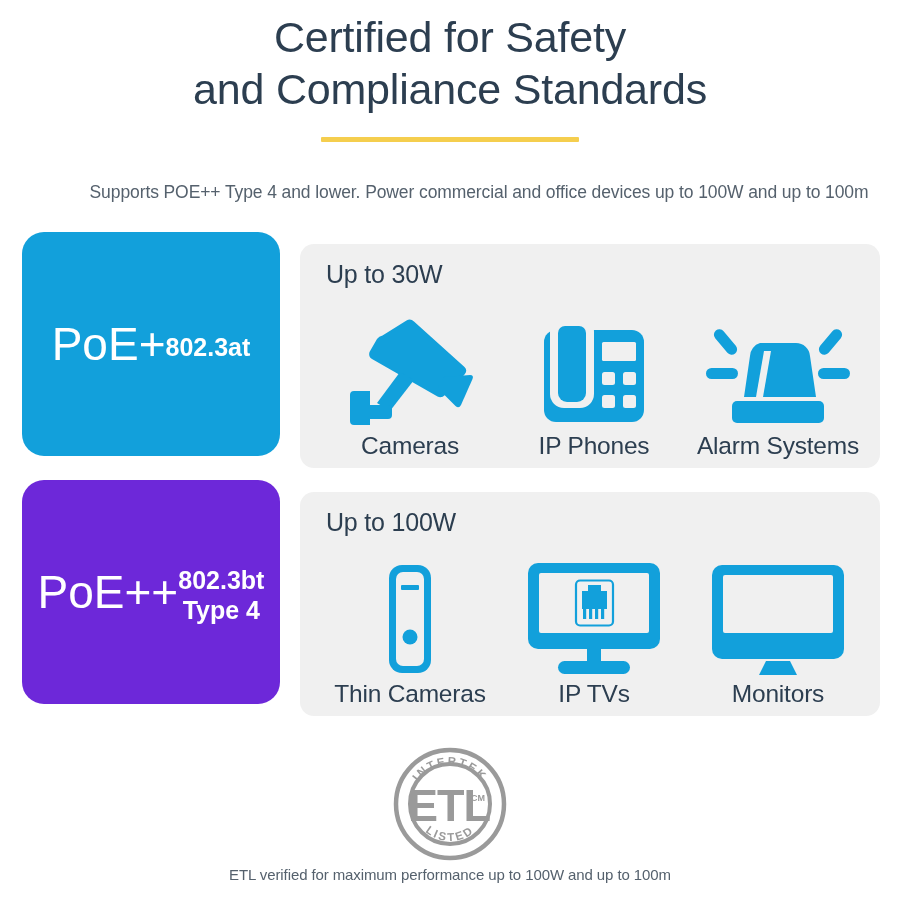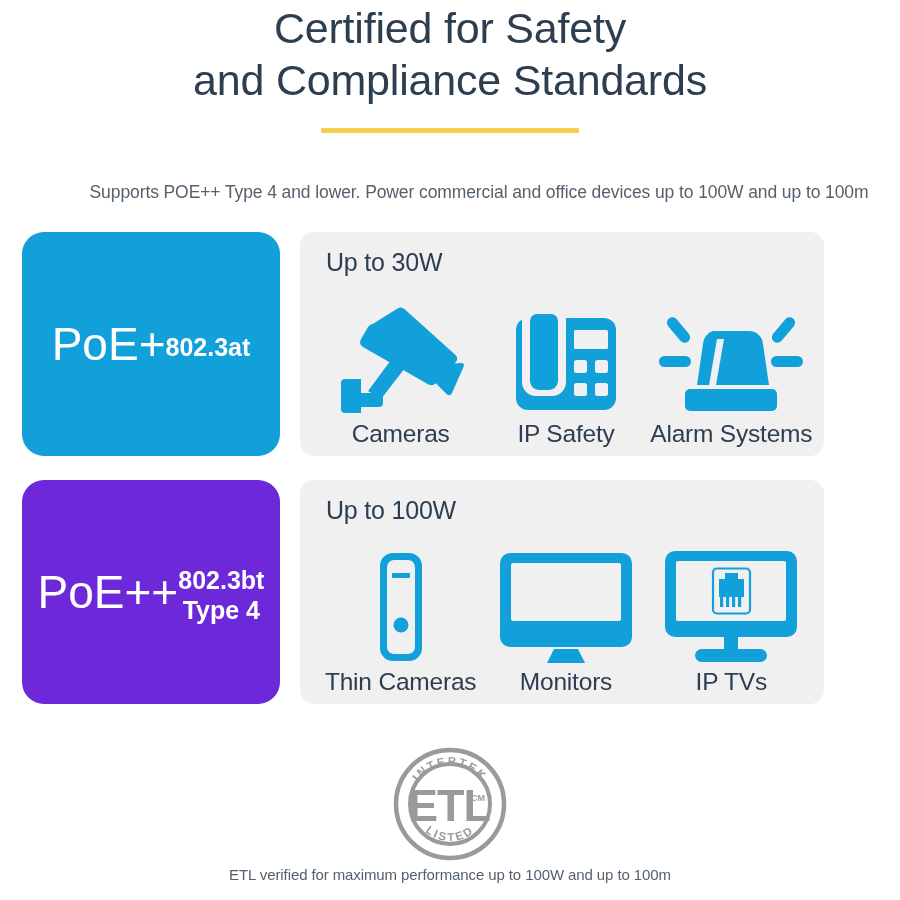--- a/index.html
+++ b/index.html
@@ -15,21 +15,21 @@
 
   
   .header{position:absolute;left:0;top:0;width:900px;text-align:center;}
   .title-line{
     font-size:43px;
     font-weight:300;
     line-height:52px;
     color:#2c3e50;
     letter-spacing:-0.2px;
   }
-  .title-line.l1{padding-top:2px;}
+  .title-line.l1{padding-top:11px;}
   .rule{
     width:258px;height:5px;background:#f5ce4e;
     margin:22px auto 0 auto;border-radius:1px;
   }
   .subtitle{
     position:absolute;left:0;top:182px;width:900px;text-align:center;
     font-size:17.5px;font-weight:400;color:#55616d;letter-spacing:-0.1px;padding-left:29px;
   }
 
   
@@ -43,21 +43,21 @@
     display:flex;flex-direction:row;align-items:center;justify-content:center;
     color:#ffffff;
   }
   .std-card.blue{background:#12a0db;}
   .std-card.navy{background:#6d28d9;}
   .std-name{font-size:46px;font-weight:300;line-height:50px;letter-spacing:0px;}
   .std-sub{font-size:25px;font-weight:700;line-height:30px;margin-top:6px;text-align:center;}
   .std-sub span{display:block;}
 
   .panel{
-    position:absolute;left:300px;top:0;width:524px;height:224px;
+    position:absolute;left:300px;top:12px;width:580px;height:224px;
     background:#f0f0f0;border-radius:14px;
   }
   .panel-label{
     position:absolute;left:26px;top:16px;
     font-size:25px;font-weight:400;color:#2c3e50;letter-spacing:-0.2px;
   }
   .devices{
     position:absolute;left:18px;right:10px;top:52px;height:164px;
     display:flex;align-items:flex-end;justify-content:space-around;
   }
@@ -139,21 +139,21 @@
               <path d="M27 8 h14 a7 7 0 0 1 7 7 v60 a9 9 0 0 1 -9 9 h-10 a9 9 0 0 1 -9 -9 v-60 a7 7 0 0 1 7 -7 Z" fill="#12a0db"></path>
 
               <rect x="64" y="24" width="34" height="19" rx="1.5" fill="#f0f0f0"></rect>
 
               <rect x="64" y="54" width="13" height="13" rx="2.5" fill="#f0f0f0"></rect>
               <rect x="85" y="54" width="13" height="13" rx="2.5" fill="#f0f0f0"></rect>
               <rect x="64" y="77" width="13" height="13" rx="2.5" fill="#f0f0f0"></rect>
               <rect x="85" y="77" width="13" height="13" rx="2.5" fill="#f0f0f0"></rect>
             </svg>
           </div>
-          <div class="dlabel">IP Safety</div>
+          <div class="dlabel">IP Phones</div>
         </div>
 
         <div class="device">
           <div class="glyph">
             <svg width="152" height="108" viewBox="0 0 152 108" aria-hidden="true">
               <g fill="#12a0db">
 
                 <rect x="18" y="10" width="11" height="30" rx="5.5" transform="rotate(-40 23.5 25)"></rect>
                 <rect x="123" y="10" width="11" height="30" rx="5.5" transform="rotate(40 128.5 25)"></rect>
                 <rect x="4" y="51" width="32" height="11" rx="5.5"></rect>
@@ -191,31 +191,20 @@
         <div class="device">
           <div class="glyph">
             <svg width="70" height="116" viewBox="0 0 70 116" aria-hidden="true">
               <rect x="14" y="4" width="42" height="108" rx="13" fill="#12a0db"></rect>
               <rect x="21" y="11" width="28" height="94" rx="7" fill="#f0f0f0"></rect>
               <rect x="26" y="24" width="18" height="5" rx="1" fill="#12a0db"></rect>
               <circle cx="35" cy="76" r="7.5" fill="#12a0db"></circle>
             </svg>
           </div>
           <div class="dlabel">Thin Cameras</div>
-        </div>
-
-        <div class="device">
-          <div class="glyph">
-            <svg width="140" height="116" viewBox="0 0 140 116" aria-hidden="true">
-              <rect x="4" y="4" width="132" height="94" rx="10" fill="#12a0db"></rect>
-              <rect x="15" y="14" width="110" height="58" rx="2" fill="#f0f0f0"></rect>
-              <path d="M58 100 h24 l7 14 h-38 Z" fill="#12a0db"></path>
-            </svg>
-          </div>
-          <div class="dlabel">Monitors</div>
         </div>
 
         <div class="device">
           <div class="glyph">
             <svg width="140" height="116" viewBox="0 0 140 116" aria-hidden="true">
 
               <rect x="4" y="2" width="132" height="86" rx="10" fill="#12a0db"></rect>
               <rect x="15" y="12" width="110" height="60" rx="2" fill="#f0f0f0"></rect>
 
               <rect x="63" y="88" width="14" height="16" fill="#12a0db"></rect>
@@ -228,20 +217,31 @@
                 <rect x="59" y="48" width="3.2" height="10"></rect>
                 <rect x="65" y="48" width="3.2" height="10"></rect>
                 <rect x="71" y="48" width="3.2" height="10"></rect>
                 <rect x="77" y="48" width="3.2" height="10"></rect>
               </g>
             </svg>
           </div>
           <div class="dlabel">IP TVs</div>
         </div>
 
+        <div class="device">
+          <div class="glyph">
+            <svg width="140" height="116" viewBox="0 0 140 116" aria-hidden="true">
+              <rect x="4" y="4" width="132" height="94" rx="10" fill="#12a0db"></rect>
+              <rect x="15" y="14" width="110" height="58" rx="2" fill="#f0f0f0"></rect>
+              <path d="M58 100 h24 l7 14 h-38 Z" fill="#12a0db"></path>
+            </svg>
+          </div>
+          <div class="dlabel">Monitors</div>
+        </div>
+
       </div>
     </div>
   </div>
 
   <div class="etl-wrap">
     <svg width="116" height="116" viewBox="0 0 116 116" aria-hidden="true">
       <defs>
         <path id="arcTop" d="M 19 58 A 39 39 0 0 1 97 58"></path>
         <path id="arcBottom" d="M 21 58 A 37 37 0 0 0 95 58"></path>
       </defs>

